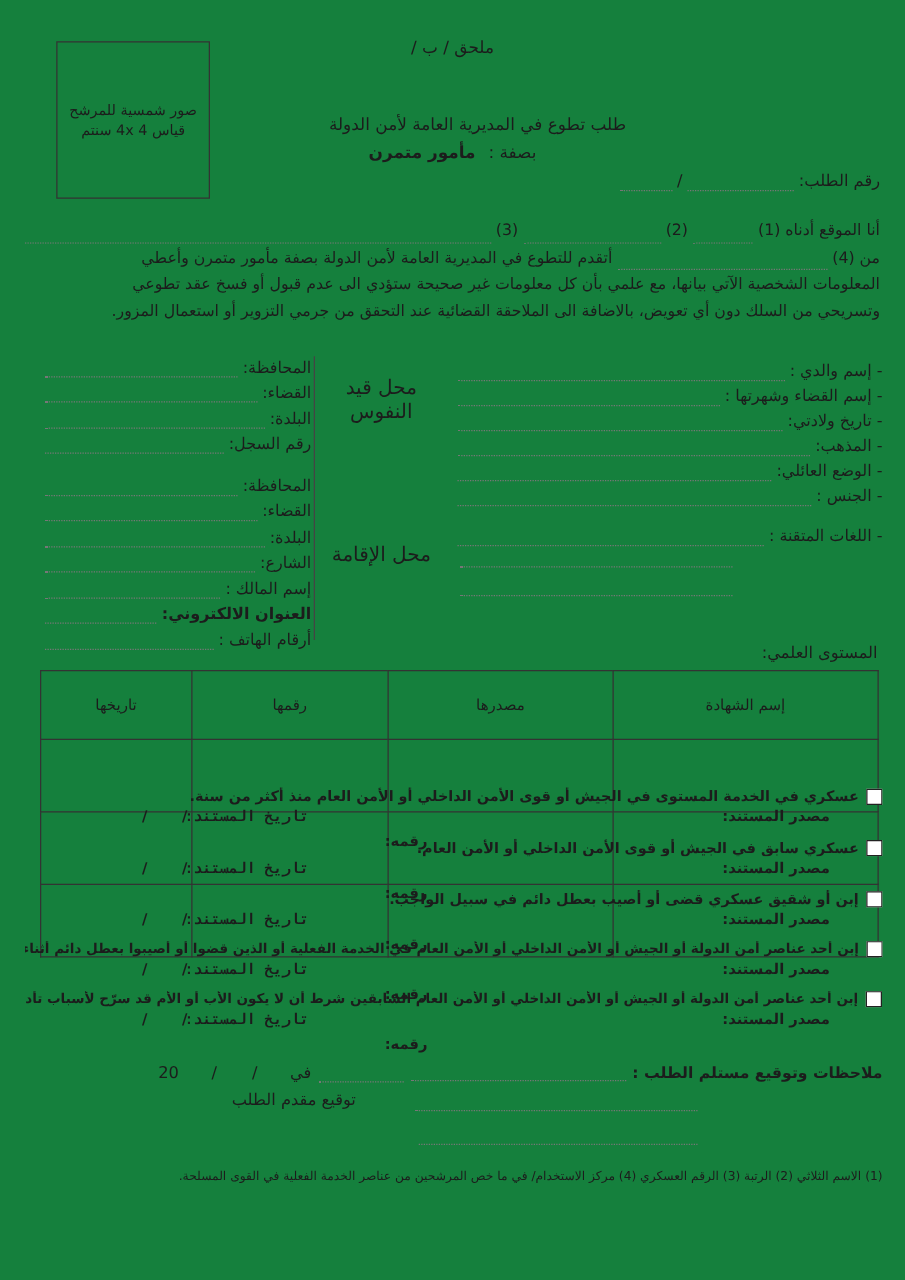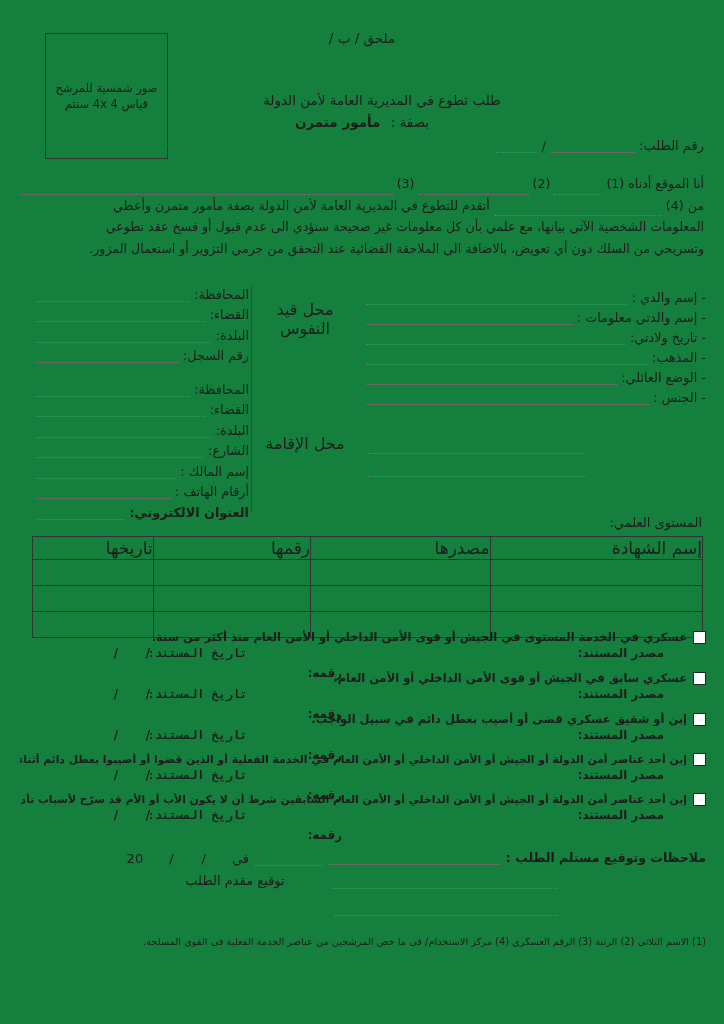--- a/index.html
+++ b/index.html
@@ -29,22 +29,22 @@
   .intro .plain{display:block;white-space:nowrap;overflow:hidden;}
   
   .fieldcol{font-size:12.8px;}
   .frow{display:flex;align-items:flex-end;height:20px;white-space:nowrap;}
   .frow2{height:20.5px;}
   .vline{left:251px;top:285px;height:227px;width:0;border-left:1px solid #444;}
   .grouplabel{font-size:16px;}
   
   .edu-label{top:515px;right:22px;font-size:13px;}
   table.edu{position:absolute;top:536px;left:32px;width:671px;border-collapse:collapse;direction:rtl;}
-  table.edu th,table.edu td{border:1px solid #333;font-size:17px;font-weight:normal;
-        text-align:right;padding:0;height:22px;}
+  table.edu th,table.edu td{border:1px solid #333;font-size:12px;font-weight:normal;
+        text-align:center;padding:16px;height:22px;}
   table.edu td{height:25px;}
   
   .checks{top:630px;right:18px;left:20px;font-size:11.5px;}
   .chk-item{margin-bottom:8px;}
   .chk-title{display:flex;align-items:center;gap:6px;font-weight:bold;white-space:nowrap;overflow:hidden;}
   .chk-box{width:11px;height:11px;border:1.3px solid #222;flex:0 0 auto;background:#fff;}
   .chk-detail{position:relative;height:19px;font-weight:bold;font-size:11.8px;}
   .chk-detail span{position:absolute;top:2px;white-space:nowrap;}
   .d-src{right:42px;}
   .d-num{right:364px;margin-top:20px;}
@@ -102,41 +102,47 @@
     <div class="plain">المعلومات الشخصية الآتي بيانها، مع علمي بأن كل معلومات غير صحيحة ستؤدي الى عدم قبول أو فسخ عقد تطوعي</div>
     <div class="plain">وتسريحي من السلك دون أي تعويض، بالاضافة الى الملاحقة القضائية عند التحقق من جرمي التزوير أو استعمال المزور.</div>
   </div>
 
   <div class="abs fieldcol" style="top:285px;right:18px;width:344px;">
     <div class="frow">
       <span>- إسم والدي :</span>
       <span class="dots-flex"></span>
     </div>
     <div class="frow">
-      <span>- إسم والدتي معلومات :</span>
+      <span>- إسم القضاء وشهرتها :</span>
       <span class="dots-flex"></span>
     </div>
     <div class="frow">
       <span>- تاريخ ولادتي:</span>
       <span class="dots-flex"></span>
     </div>
     <div class="frow">
       <span>- المذهب:</span>
       <span class="dots-flex"></span>
     </div>
     <div class="frow">
       <span>- الوضع العائلي:</span>
       <span class="dots-flex"></span>
     </div>
     <div class="frow">
       <span>- الجنس :</span>
       <span class="dots-flex"></span>
     </div>
   </div>
 
+  <div class="abs fieldcol" style="top:417px;right:18px;width:344px;">
+    <div class="frow">
+      <span>- اللغات المتقنة :</span>
+      <span class="dots-flex"></span>
+    </div>
+  </div>
   <div class="abs dotted-line" style="top:452px;left:368px;width:218px;"></div>
   <div class="abs dotted-line" style="top:475px;left:368px;width:218px;"></div>
 
   <div class="abs vline"></div>
   <div class="abs grouplabel center" style="top:300px;left:253px;width:104px;">محل قيد النفوس</div>
   <div class="abs fieldcol" style="top:281px;left:32px;width:217px;">
     <div class="frow frow2">
       <span>المحافظة:</span>
       <span class="dots-flex"></span>
     </div>
@@ -170,25 +176,25 @@
     </div>
     <div class="frow frow2">
       <span>الشارع:</span>
       <span class="dots-flex"></span>
     </div>
     <div class="frow frow2">
       <span>إسم المالك :</span>
       <span class="dots-flex"></span>
     </div>
     <div class="frow frow2">
+      <span class="bold">العنوان الالكتروني:</span>
+      <span class="dots-flex"></span>
+    </div>
+    <div class="frow frow2">
       <span>أرقام الهاتف :</span>
-      <span class="dots-flex"></span>
-    </div>
-    <div class="frow frow2">
-      <span class="bold">العنوان الالكتروني:</span>
       <span class="dots-flex"></span>
     </div>
   </div>
 
   <div class="abs edu-label">المستوى العلمي:</div>
   <table class="edu">
     <colgroup>
       <col style="width:31.7%">
         <col style="width:26.8%">
         <col style="width:23.5%">

